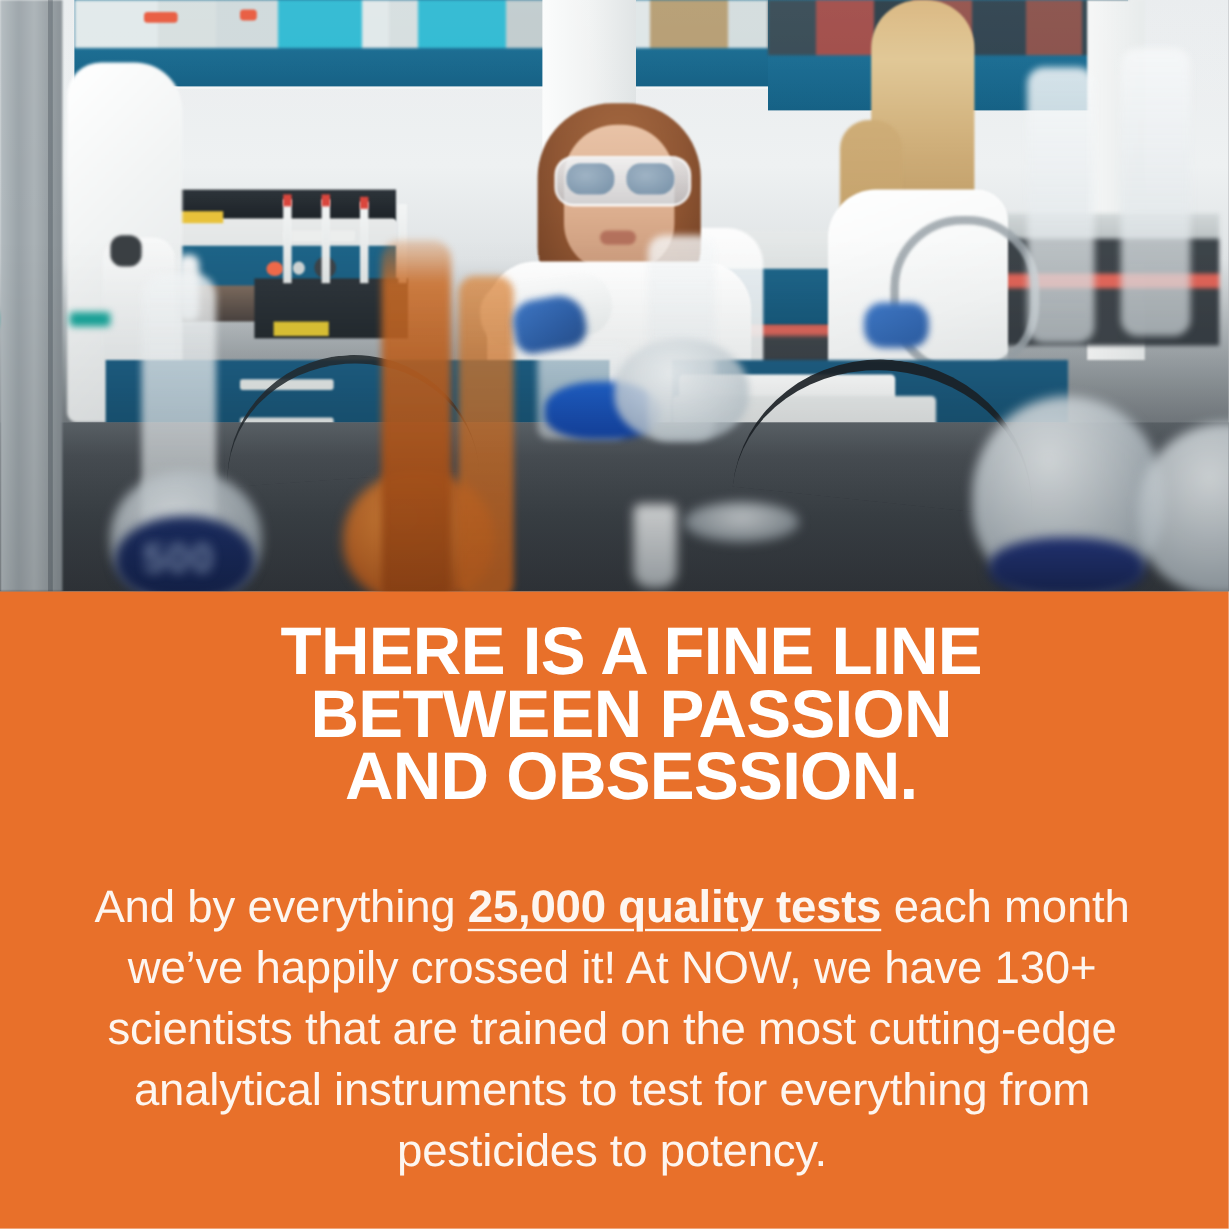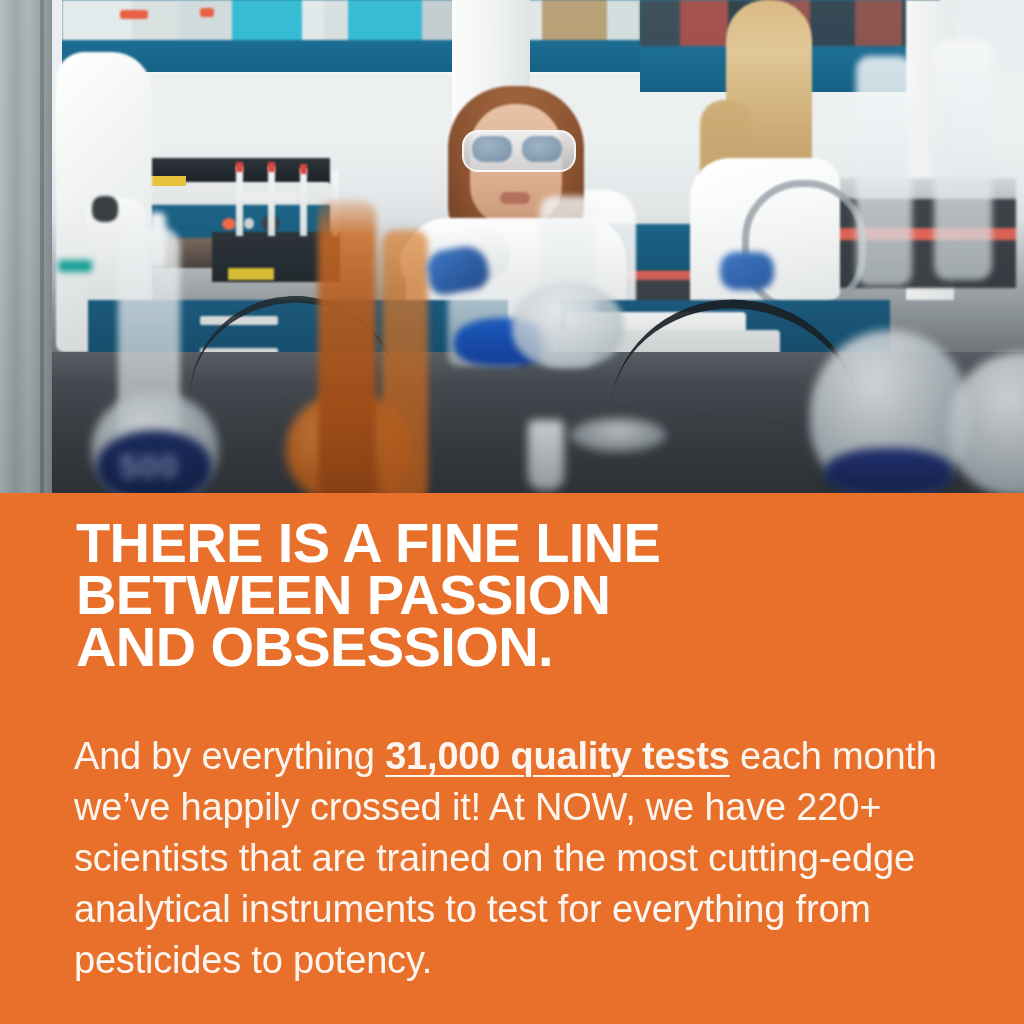--- a/index.html
+++ b/index.html
@@ -432,20 +432,21 @@
     background: linear-gradient(180deg, rgba(255,255,255,.05) 0%, rgba(0,0,0,0) 40%, rgba(0,0,0,.12) 100%);
     pointer-events:none;
   }
 
   
   .panel {
     position: absolute;
     left: 0; top: 493px;
     width: 1024px; height: 531px;
     background: #e8702a;
+    text-align: center;
   }
   .headline {
     position: absolute;
     left: 76px;
     top: 24px;
     width: 900px;
     margin: 0;
     color: #ffffff;
     font-family: "Liberation Sans", sans-serif;
     font-weight: 700;
@@ -582,17 +583,17 @@
 
     <div class="photo-soften"></div>
   </div>
 
   <div class="panel">
     <h1 class="headline">THERE IS A FINE LINE
 BETWEEN PASSION
 AND OBSESSION.</h1>
 
     <p class="body-copy">
-      <span>And by everything </span><span class="hl">31,000 quality tests</span><span> each month we’ve happily crossed it! At NOW, we have 220+ scientists that are trained on the most cutting-edge analytical instruments to test for everything from pesticides to potency.</span>
+      <span>And by everything </span><span class="hl">25,000 quality tests</span><span> each month we’ve happily crossed it! At NOW, we have 130+ scientists that are trained on the most cutting-edge analytical instruments to test for everything from pesticides to potency.</span>
     </p>
   </div>
 
 </div>
 
 </body></html>

